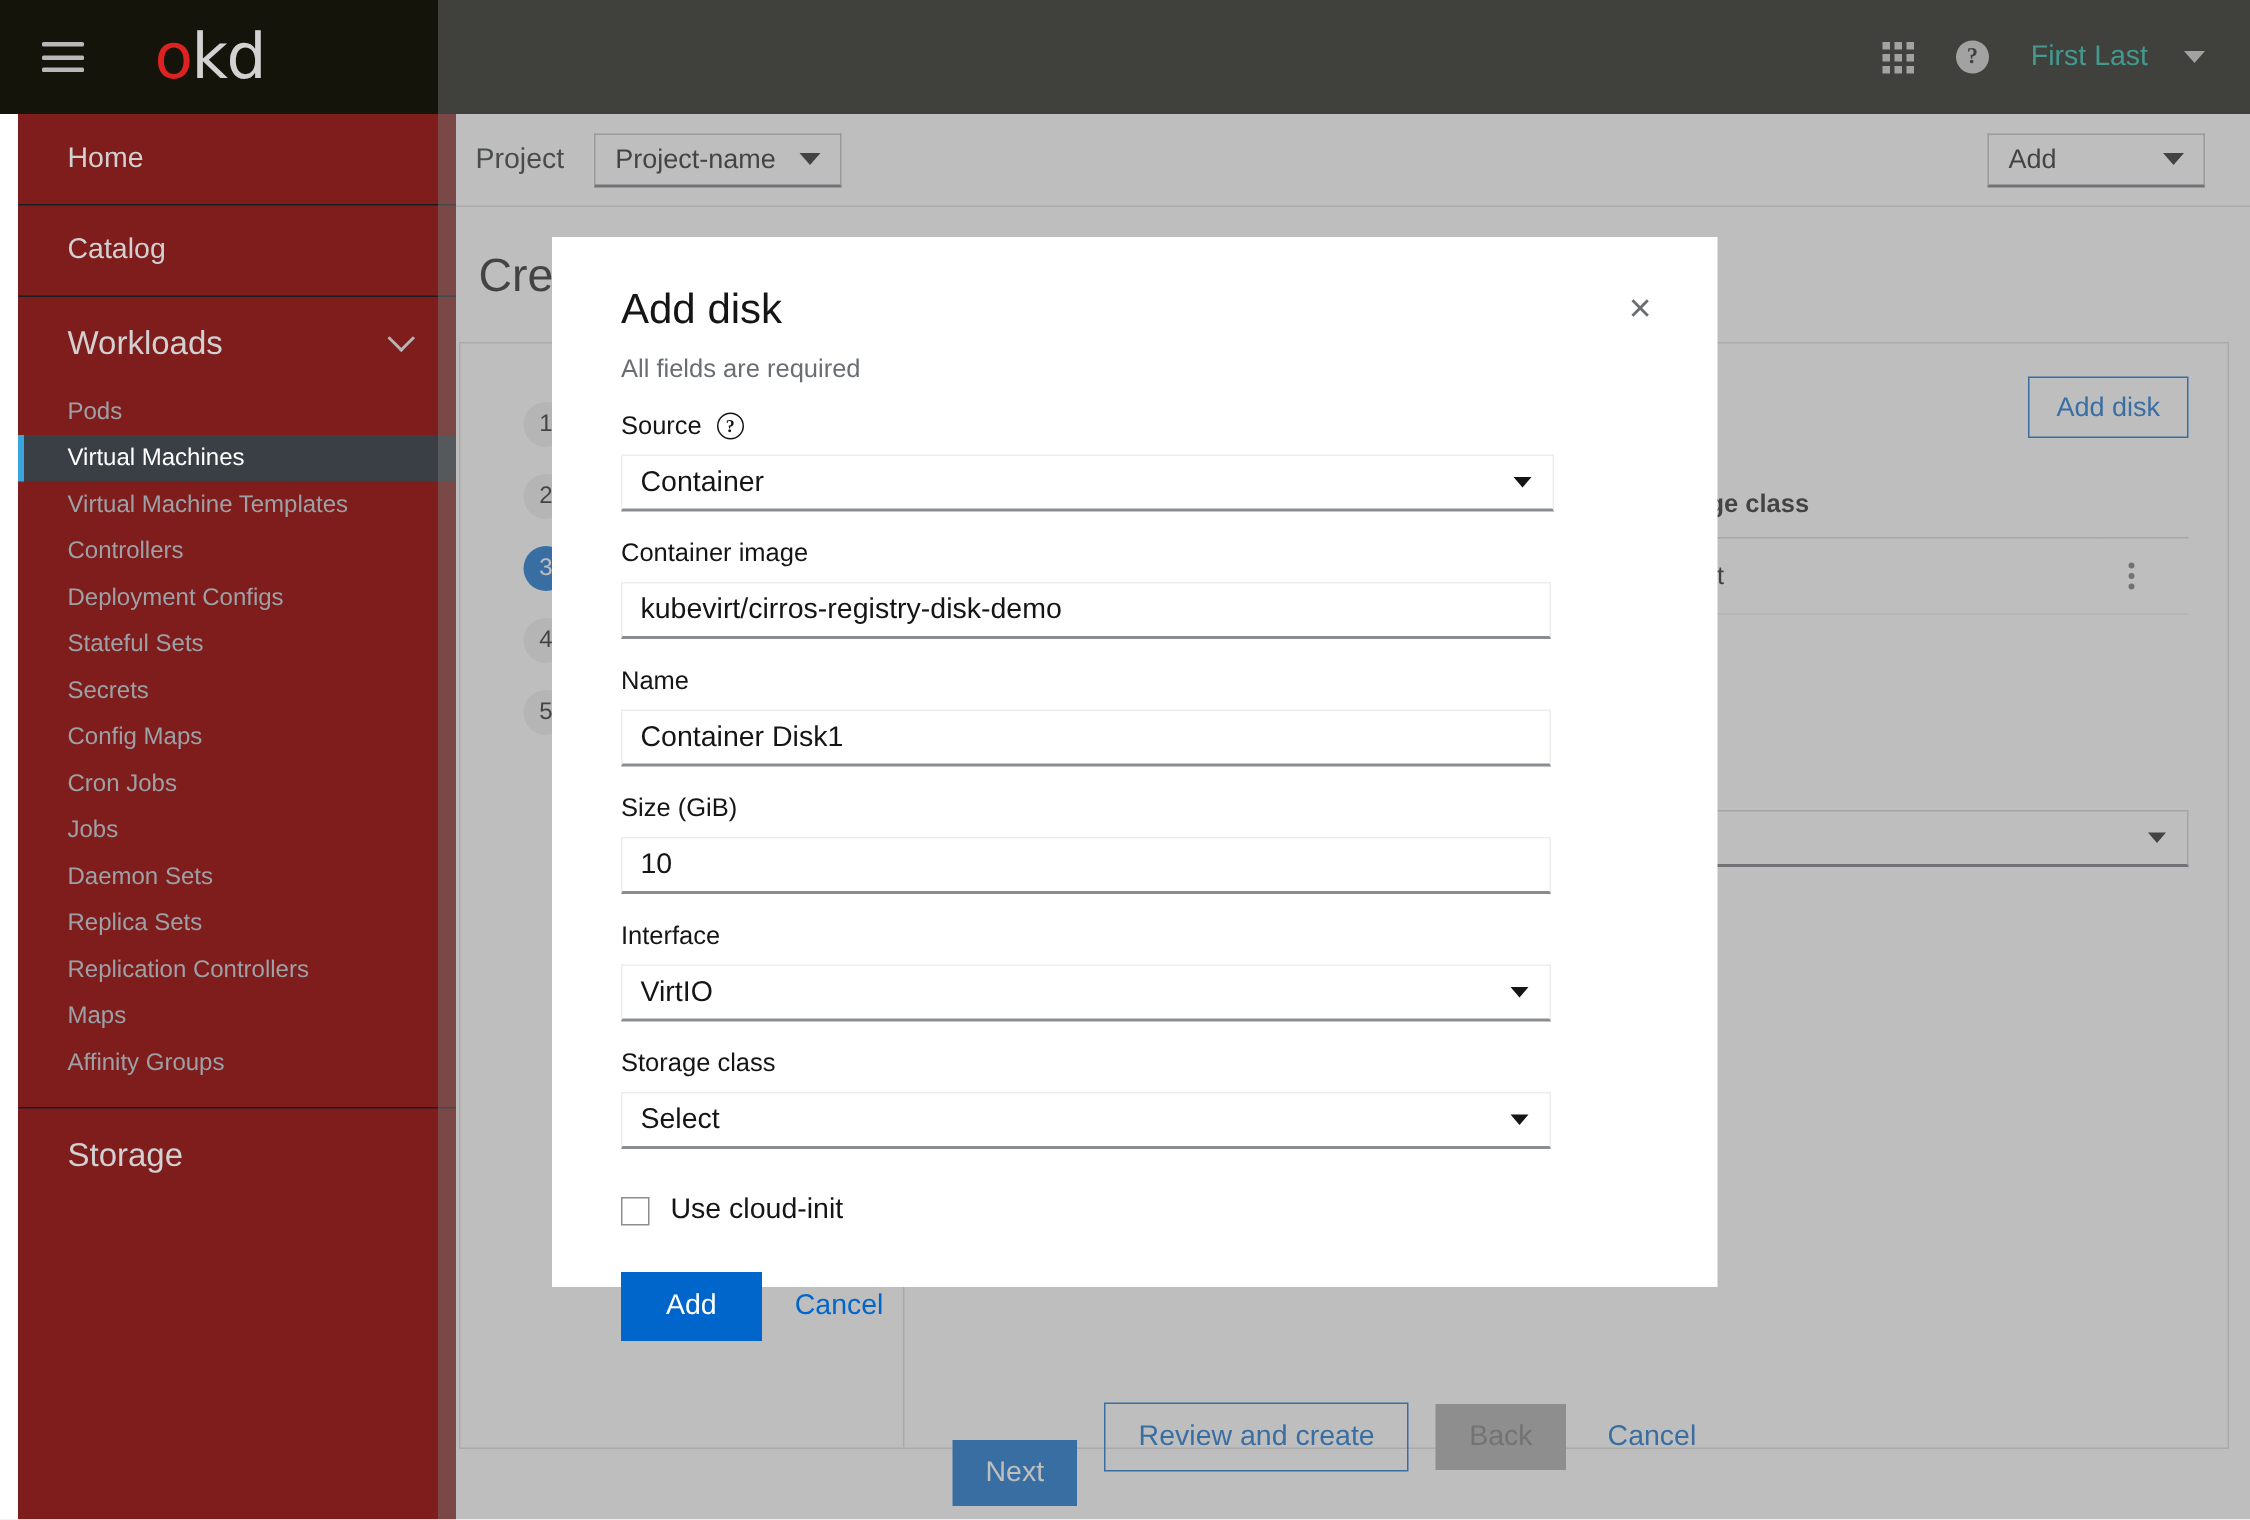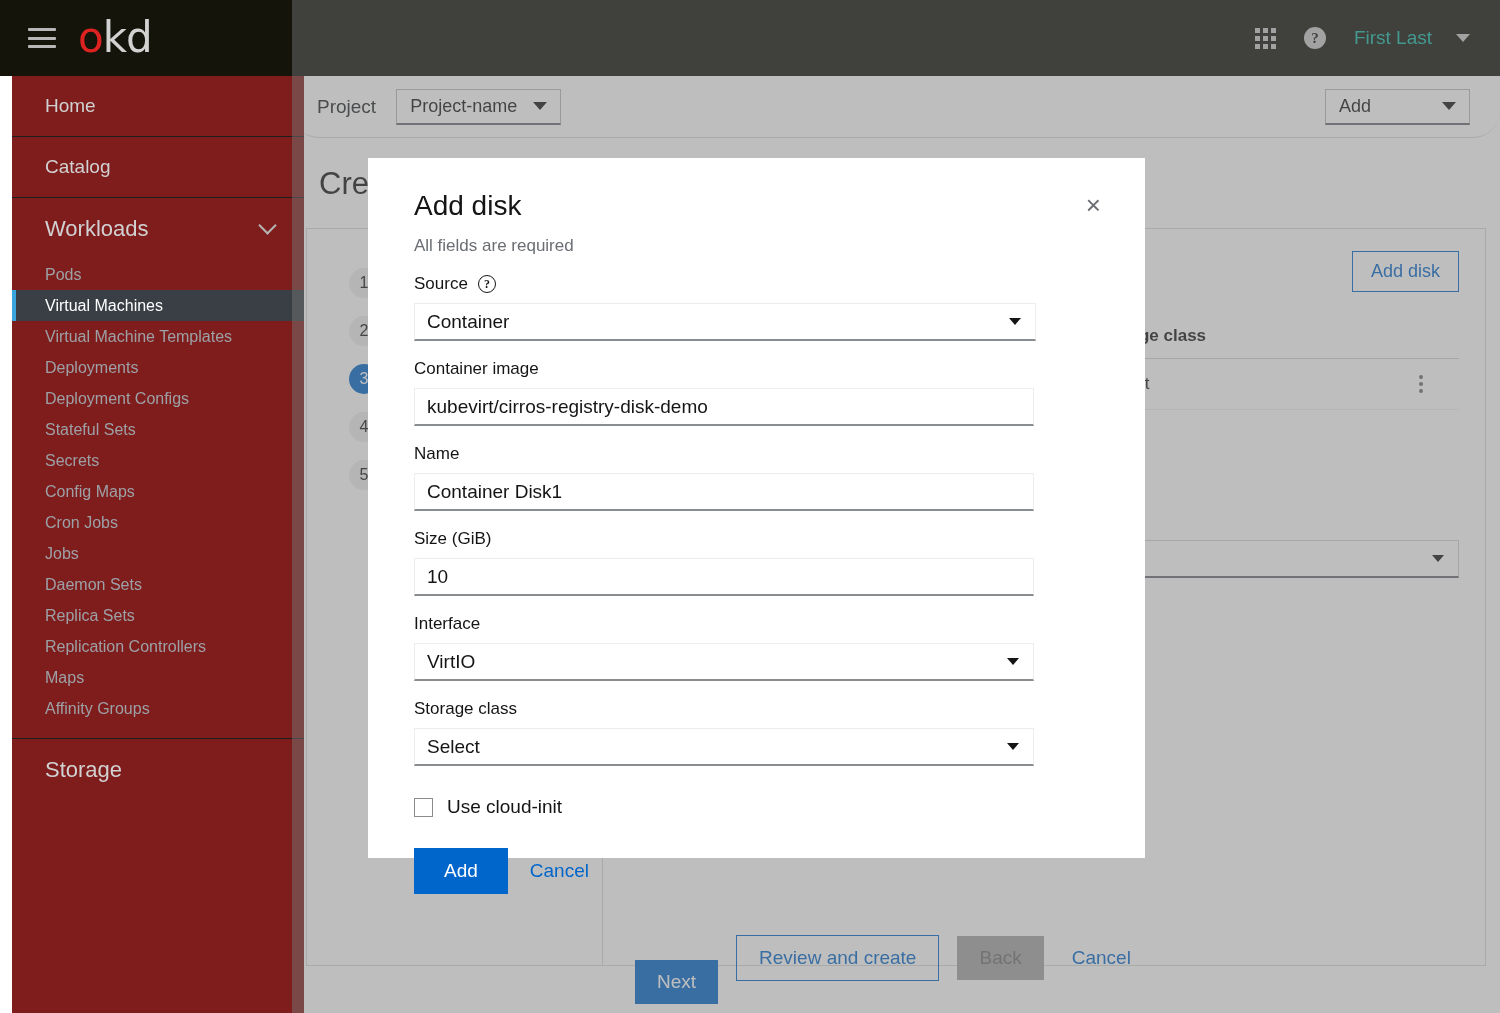--- a/index.html
+++ b/index.html
@@ -48,20 +48,21 @@
     display: block; height: 3px; width: 100%;
     background: #b8b8b8; border-radius: 1px;
   }
   .logo {
     font-size: 42px;
     letter-spacing: -1px;
     line-height: 1;
     font-family: "DejaVu Sans", sans-serif;
     font-weight: 400;
     user-select: none;
+    margin-left: 25px;
   }
   .logo .o { color: #d22; }
   .logo .kd { color: #d2d2d2; }
 
   .masthead-right {
     flex: 1;
     display: flex;
     align-items: center;
     justify-content: flex-end;
     padding-right: 30px;
@@ -155,21 +156,20 @@
     width: 1208px; height: 937px;
     background: #fff;
     overflow: hidden;
   }
   .project-bar {
     height: 62px;
     display: flex; align-items: center;
     padding: 0 30px 0 25px;
     justify-content: space-between;
     border-bottom: 1px solid #d9d9d9;
-    border-radius: 27px;
   }
   .project-left { display: flex; align-items: center; gap: 20px; }
   .project-label { font-size: 19px; color: #212427; }
   .select-box {
     border: 1px solid #bbb;
     border-bottom: 2px solid #6a6e73;
     background: #fff;
     height: 36px;
     display: flex; align-items: center; justify-content: space-between;
     gap: 16px;
@@ -438,21 +438,21 @@
       <div class="nav-sub-item">
           <span>Pods</span>
         </div>
       <div class="nav-sub-item active">
           <span>Virtual Machines</span>
         </div>
       <div class="nav-sub-item">
           <span>Virtual Machine Templates</span>
         </div>
       <div class="nav-sub-item">
-          <span>Deployments</span>
+          <span>Controllers</span>
         </div>
       <div class="nav-sub-item">
           <span>Deployment Configs</span>
         </div>
       <div class="nav-sub-item">
           <span>Stateful Sets</span>
         </div>
       <div class="nav-sub-item">
           <span>Secrets</span>
         </div>

